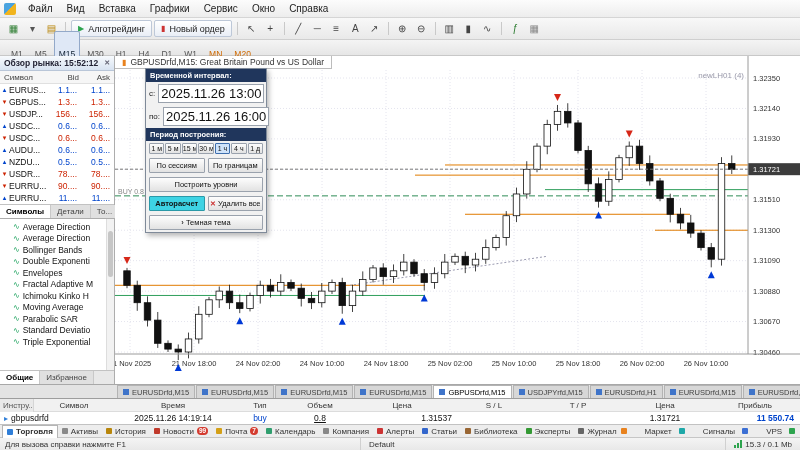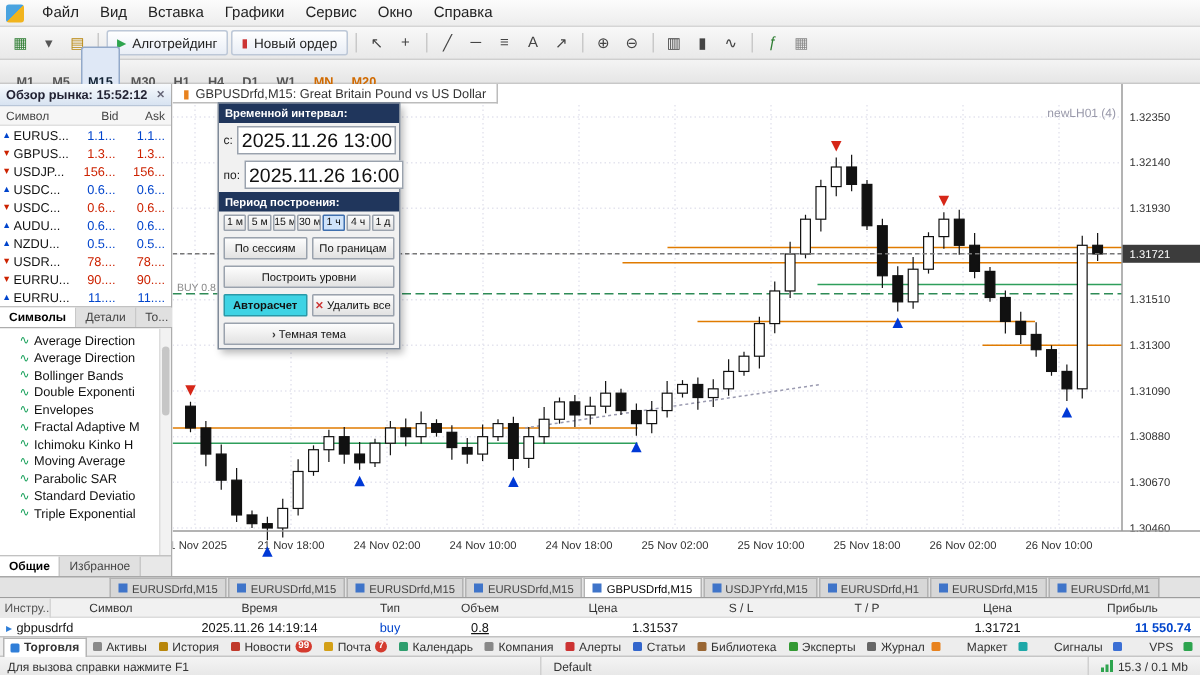--- a/index.html
+++ b/index.html
@@ -10,21 +10,21 @@
   .logo{width:12px;height:12px;border-radius:2px;background:linear-gradient(135deg,#4aa3df 0 50%,#f1b41e 50% 100%);margin-right:5px}
   .menu-items{display:flex}
   .menu-item{padding:2px 7px;font-size:10px;color:#222}
 
   .toolbar{height:22px;display:flex;align-items:center;padding:0 4px;background:linear-gradient(#f8f8f8,#e9e9e9);border-bottom:1px solid #cfcfcf}
   .tbtn{min-width:17px;height:17px;display:flex;align-items:center;justify-content:center;margin:0 1px;border:1px solid transparent;border-radius:2px;font-size:10px;color:#444}
   .tbtn.lab{padding:0 6px;gap:4px;border:1px solid #bdc8d8;background:linear-gradient(#ffffff,#e9eef6);font-size:9px;color:#222}
   .tsep{width:1px;height:13px;background:#c9c9c9;margin:0 4px}
 
   .tfbar{height:16px;display:flex;align-items:center;padding:0 6px;background:linear-gradient(#f4f4f4,#e6e6e6);border-bottom:1px solid #c8c8c8;gap:2px}
-  .tf{padding:16px 4px;height:13px;line-height:12px;font-size:8.5px;font-weight:bold;color:#555;border:1px solid transparent;border-radius:2px}
+  .tf{padding:16px 4px;height:13px;line-height:12px;font-size:8.5px;font-weight:normal;color:#555;border:1px solid transparent;border-radius:2px}
   .tf.active{background:#dfe8f6;border-color:#93a9c9;color:#123}
   .tf.hot{color:#d06a00}
 
   .main{display:flex;height:328px}
   .left{width:115px;min-width:115px;display:flex;flex-direction:column;border-right:1px solid #adadad;background:#fff}
   .panel{display:flex;flex-direction:column;background:#fff}
   .panel.mw{height:163px;border-bottom:1px solid #adadad}
   .panel.nav{flex:1;overflow:hidden}
   .phead{height:15px;display:flex;align-items:center;padding:0 4px;background:linear-gradient(#f7fafd,#d8e3f1);border-bottom:1px solid #b9c6d8;font-weight:bold;font-size:8.5px;color:#223}
   .xbtn{margin-left:auto;font-size:7px;color:#667}
@@ -58,21 +58,21 @@
   .dlbl{font-size:8px;width:13px;color:#222}
   .dinp{flex:1;background:#fff;border:1px solid #9aa2ad;font-size:13px;padding:1px 2px;color:#111;white-space:nowrap}
   .dbtn{flex:1;text-align:center;font-size:7.5px;padding:2px 0;background:linear-gradient(#fdfdfd,#e2e2e2);border:1px solid #9aa2ad;border-radius:1px;color:#111;white-space:nowrap;overflow:hidden}
   .tfrow{gap:1px}
   .tfrow .dbtn{padding:1px 0;font-size:7px}
   .dbtn.activep{background:#cfe3fa;border-color:#3f6fae}
   .dbtn.auto{background:#3ed3e4;border-color:#2a99a8;font-weight:bold}
   .delx{color:#c33;font-size:7px;font-weight:bold}
   .chev{color:#333}
 
-  .charttabs{height:14px;background:#e3e3e3;border-top:1px solid #a8a8a8;display:flex;align-items:flex-end;padding-left:73px}
+  .charttabs{height:14px;background:#e3e3e3;border-top:1px solid #a8a8a8;display:flex;align-items:flex-end;padding-left:117px}
   .ctab{height:13px;display:flex;align-items:center;gap:3px;padding:0 5px;margin-right:1px;background:#d7d7d7;border:1px solid #b3b3b3;border-bottom:none;font-size:7.5px;color:#444;white-space:nowrap}
   .ctab.active{background:#fff;color:#000}
   .cic2{width:6px;height:6px;background:#3f74c9}
 
   .toolbox{background:#fff;border-top:1px solid #9d9d9d}
   .tbhdr{display:flex;height:13px;align-items:center;background:#f1f1f1;border-bottom:1px solid #dcdcdc;font-size:8px;color:#333}
   .tbc{text-align:center;overflow:hidden;white-space:nowrap}
   .tbc.first{width:34px;text-align:left;padding-left:3px;color:#555;border-right:1px solid #d5d5d5;height:13px;line-height:13px;background:#e9e9e9}
   .tbrow{display:flex;height:12px;align-items:center;font-size:8.5px}
   .tbc.sym{width:114px;text-align:left;display:flex;align-items:center;gap:3px;padding-left:4px}

